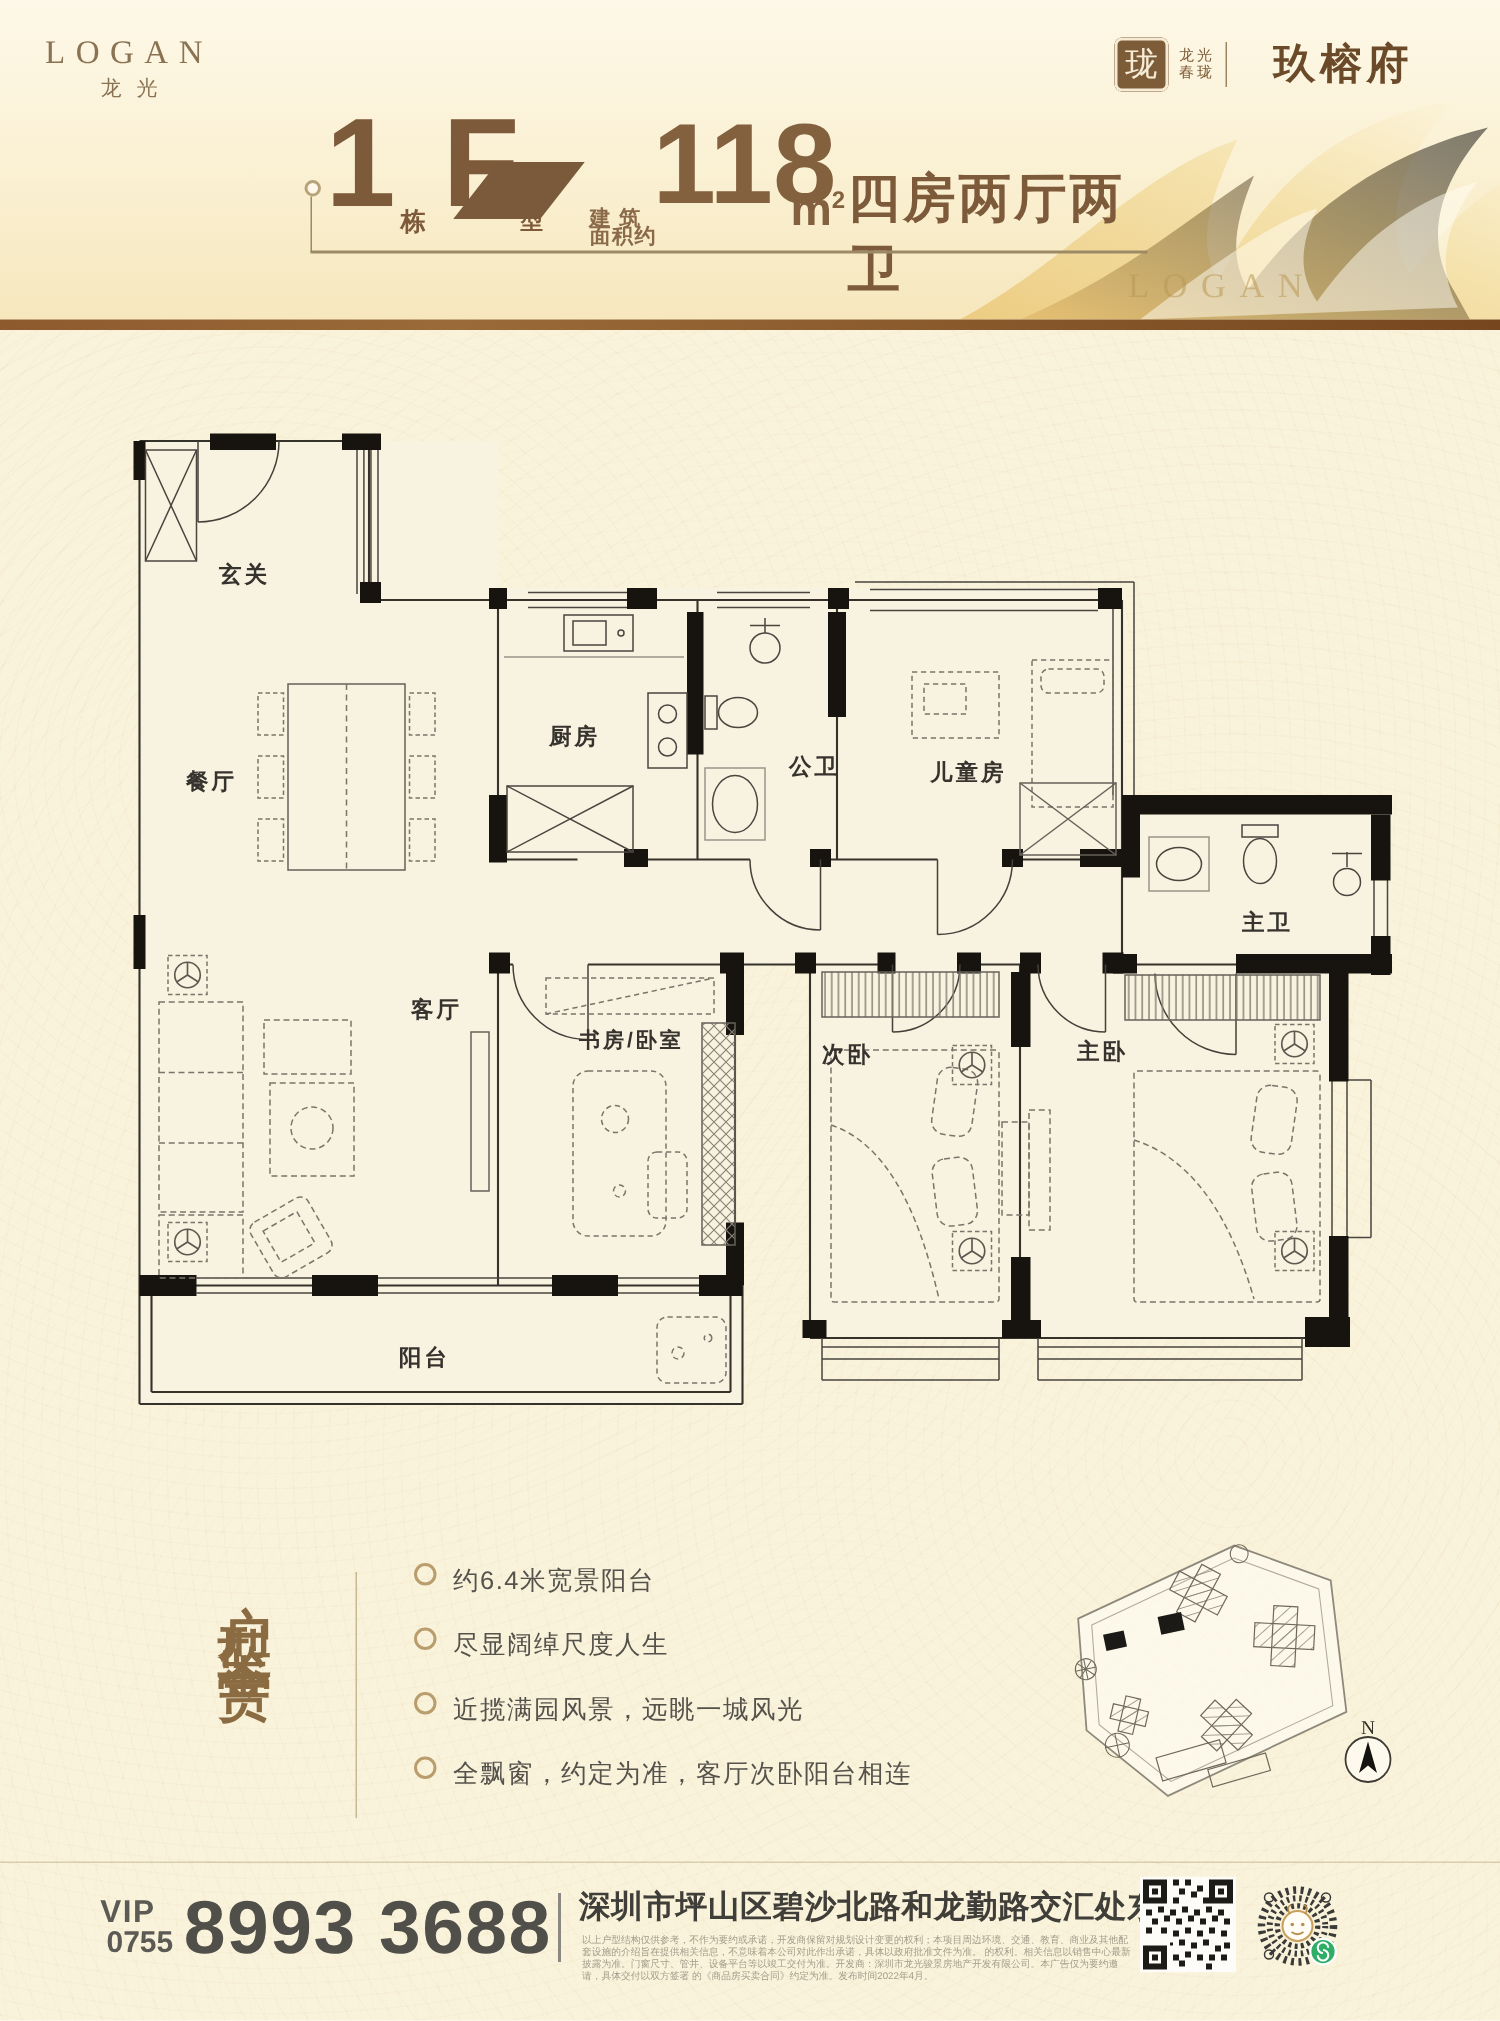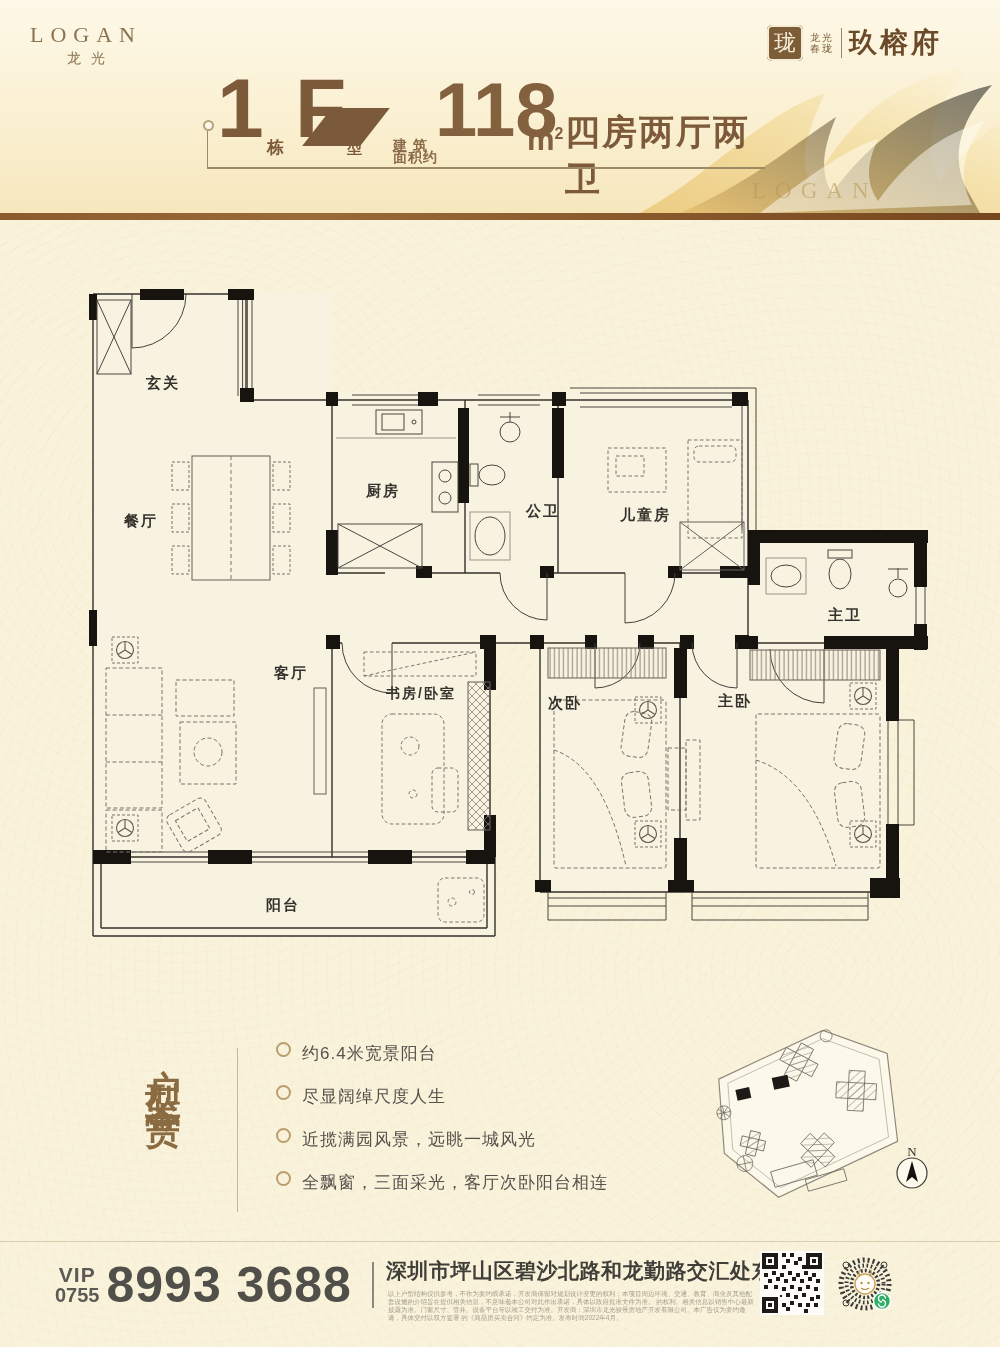--- a/index.html
+++ b/index.html
@@ -19,21 +19,21 @@
     background:linear-gradient(90deg,#8d5a2e,#9a6a38 30%,#76471f 100%);}
   .logo{left:30px;top:22px;text-align:center;color:#8a7352;}
   .logo .en{font-family:"Liberation Serif",serif;font-size:22px;letter-spacing:7px;}
   .logo .cn{font-size:14px;letter-spacing:10px;margin-top:2px;padding-left:10px;}
   .brand{right:58px;top:24px;display:flex;align-items:center;gap:7px;}
   .seal{width:36px;height:36px;background:#7d5c38;border-radius:5px;color:#f6ecd6;
     display:flex;align-items:center;justify-content:center;font-family:"Liberation Serif",serif;
     font-size:22px;box-shadow:inset 0 0 0 2px #f6ecd6, inset 0 0 0 4px #7d5c38;}
   .brand .mini{font-size:10px;color:#7d5c38;line-height:11px;letter-spacing:2px;}
   .brand .vdiv{width:1px;height:30px;background:#9c8562;}
-  .brand .proj{font-family:Liberation Serif, serif;font-size:28px;color:#6b4a2a;letter-spacing:3px;font-weight:700;}
+  .brand .proj{font-family:Liberation Serif, serif;font-size:28px;color:#6b4a2a;letter-spacing:3px;font-weight:700;margin-left:24px;}
   .silk{left:640px;top:55px;}
   .silk-mark{left:752px;top:178px;font-family:"Liberation Serif",serif;font-size:23px;
     letter-spacing:9px;color:rgba(186,152,86,.55);}
   
   .title{left:205px;top:98px;width:570px;height:76px;color:#7d5a3a;}
   .t-circle{left:-2px;top:22px;width:7px;height:7px;border:2px solid #b8a27a;border-radius:50%;background:#fdf8ea;}
   .t-vline{left:2px;top:33px;width:1px;height:37px;background:#9c8a66;}
   .t-underline{left:2px;top:69px;width:558px;height:2px;background:#9c8a66;}
   .t-num{left:12px;top:-38px;font-size:84px;font-weight:700;letter-spacing:0;}
   .t-dong{left:62px;top:38px;font-size:17px;font-weight:700;}
@@ -51,21 +51,21 @@
   .sec-div{left:237px;top:1048px;width:1px;height:164px;background:#c8b globally;background:#c8b893;}
   .feat{left:276px;top:1042px;}
   .feat .row{display:flex;margin-bottom:20px;}
   .feat .ring{width:11px;height:11px;border:2px solid #b99d6d;border-radius:50%;margin-right:11px;flex:none;}
   .feat .txt{font-size:17px;color:#55524c;letter-spacing:1px;}
   
   .foot-line{left:0px;top:1241px;width:1000px;height:1px;background:rgba(170,150,110,.4);}
   .phone{left:55px;top:1256px;display:flex;align-items:center;}
   .phone .stack{text-align:center;color:#5c5a54;font-weight:700;line-height:21px;margin-right:7px;}
   .phone .stack .vip{font-size:21px;letter-spacing:1px;}
-  .phone .stack .code{font-size:20px;}
+  .phone .stack .code{font-size:20px;margin-left:16px;}
   .phone .num{font-size:50px;font-weight:700;color:#514f49;letter-spacing:1px;}
   .foot-div{left:372px;top:1262px;width:2px;height:46px;background:#8a8880;}
   .address{left:386px;top:1257px;font-size:21px;font-weight:700;color:#403e39;letter-spacing:.5px;}
   .fineprint{left:388px;top:1290px;width:368px;font-size:6.5px;line-height:8px;color:#a39c8a;}
   .qr1{left:760px;top:1251px;}
   .qr2{left:836px;top:1255px;}
 </style>
 </head>
 <body>
 
@@ -364,21 +364,21 @@
     <div class="row">
         <span class="ring"></span>
         <span class="txt">尽显阔绰尺度人生</span>
       </div>
     <div class="row">
         <span class="ring"></span>
         <span class="txt">近揽满园风景，远眺一城风光</span>
       </div>
     <div class="row">
         <span class="ring"></span>
-        <span class="txt">全飘窗，三面采光，客厅次卧阳台相连</span>
+        <span class="txt">全飘窗，约定为准，客厅次卧阳台相连</span>
       </div>
   </div>
 
   <svg class="abs" style="left:690px;top:1015px" width="260" height="200" viewBox="0 0 260 200">
     <g transform="rotate(-12 110 100)" fill="none" stroke="#8f897b">
       <path d="M38,48 L150,22 L208,58 L200,146 L72,176 L28,122 Z" stroke-width="1.2" fill="rgba(252,248,236,.85)"></path>
       <path d="M46,54 L148,30 L199,62 L192,140 L76,167 L37,120 Z" stroke-width=".7" opacity=".7"></path>
       <g fill="url(#ph)" stroke="#6f695c" stroke-width=".8">
         <g transform="translate(120,48) rotate(40)">
             <rect x="-18" y="-7" width="36" height="14"></rect>

